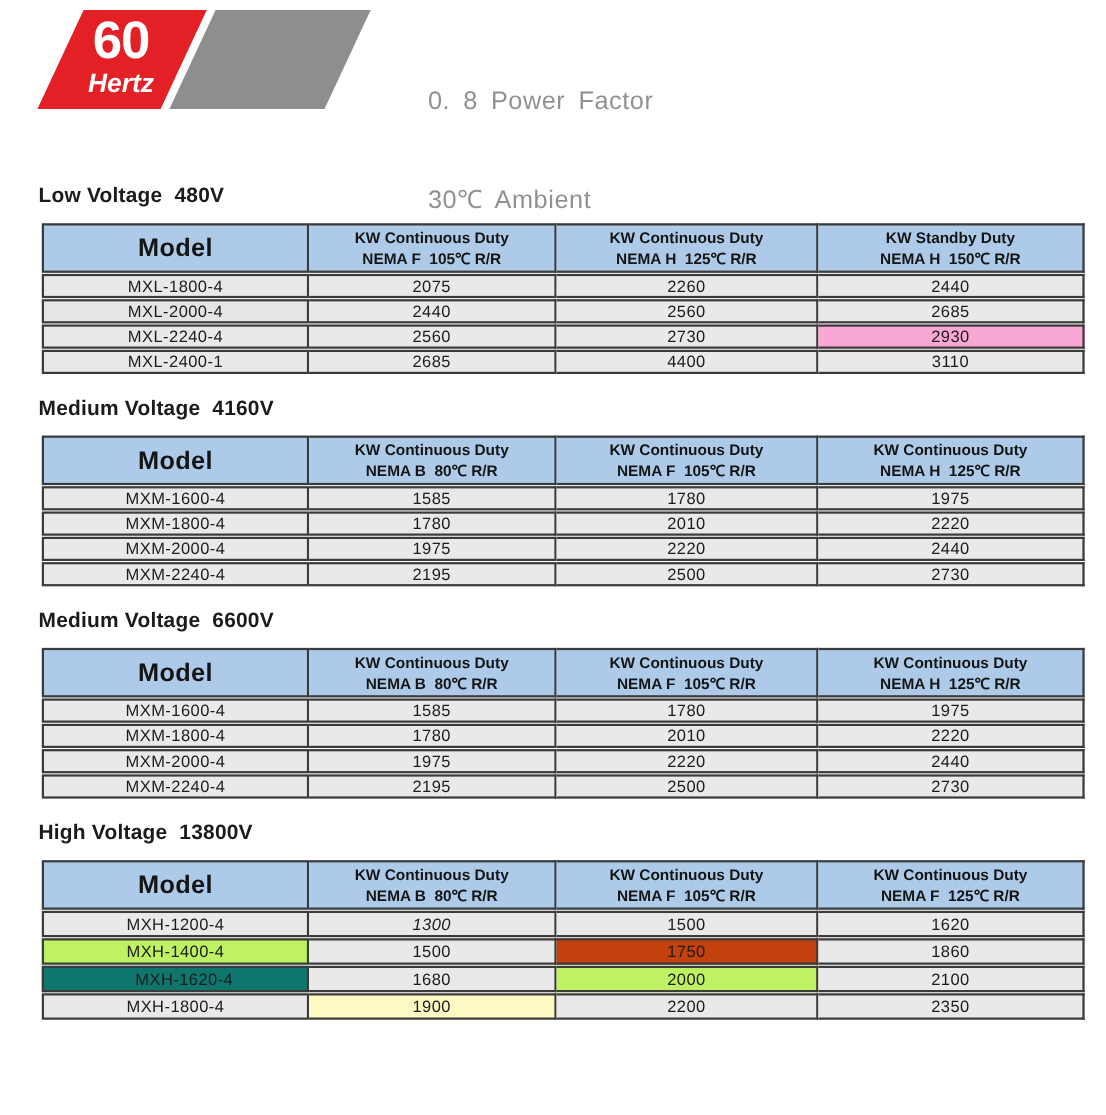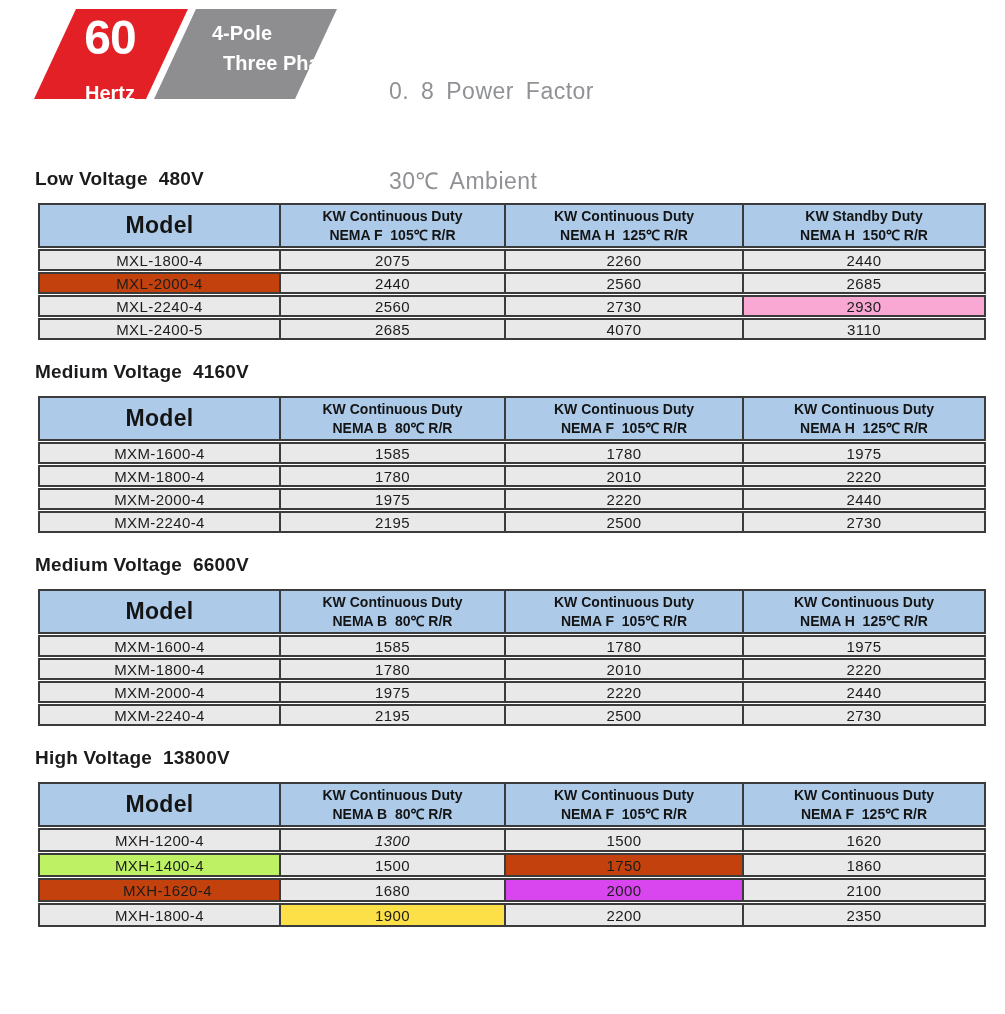--- a/index.html
+++ b/index.html
@@ -18,21 +18,21 @@
     transform: skewX(-25deg);
   }
   .shape.red  { left: 55px;  width: 112px; }
   .shape.gray { left: 175px; width: 141px; }
 
   .hz-text {
     position: absolute; left: 63px; top: 13px; width: 94px;
     text-align: center; color: #ffffff; font-weight: bold;
   }
   .hz-num  { font-size: 48px; line-height: 50px; letter-spacing: -1px; }
-  .hz-label{ font-size: 20px; line-height: 22px; margin-top: 19px; }
+  .hz-label{ font-size: 24px; line-height: 22px; margin-top: 3px; font-style: italic; }
 
   .pole-text {
     position: absolute; left: 212px; top: 22px;
     color: #ffffff; font-weight: bold; font-size: 20px; line-height: 23px;
   }
   .pole-text .line2 { padding-left: 11px; margin-top: 7px; }
 
   .specs {
     position: absolute; left: 389px; top: 16px;
     font-size: 23px; line-height: 30px;
@@ -90,24 +90,20 @@
 
   <header class="page-header">
     <div class="shape red" style="background: rgb(227, 32, 37);"></div>
     <div class="shape gray" style="background: rgb(142, 142, 144);"></div>
 
     <div class="hz-text">
       <div class="hz-num">60</div>
       <div class="hz-label">Hertz</div>
     </div>
 
-    <div class="pole-text">
-      <div class="line1">4-Pole</div>
-      <div class="line2">Three Phase</div>
-    </div>
 
     <div class="specs" style="color: rgb(144, 145, 149);">
       <div>0. 8 Power Factor</div>
       <div>30℃ Ambient</div>
     </div>
   </header>
 
   <main class="tables-region">
   <section class="section">
     <h2 class="section-title">Low Voltage  480V</h2>
@@ -138,35 +134,35 @@
             </tr>
       </thead>
       <tbody>
             <tr>
               <td style="background: rgb(233, 233, 233); border-color: rgb(59, 59, 59);">MXL-1800-4</td>
               <td style="background: rgb(233, 233, 233); border-color: rgb(59, 59, 59);">2075</td>
               <td style="background: rgb(233, 233, 233); border-color: rgb(59, 59, 59);">2260</td>
               <td style="background: rgb(233, 233, 233); border-color: rgb(59, 59, 59);">2440</td>
             </tr>
             <tr>
-              <td style="background: #c2410c; border-color: rgb(59, 59, 59); text-align: center;">MXL-2000-4</td>
+              <td style="background: #e5e5e5; border-color: rgb(59, 59, 59); text-align: center;">MXL-2000-4</td>
               <td style="background: rgb(233, 233, 233); border-color: rgb(59, 59, 59);">2440</td>
               <td style="background: rgb(233, 233, 233); border-color: rgb(59, 59, 59);">2560</td>
               <td style="background: rgb(233, 233, 233); border-color: rgb(59, 59, 59);">2685</td>
             </tr>
             <tr>
               <td style="background: rgb(233, 233, 233); border-color: rgb(59, 59, 59);">MXL-2240-4</td>
               <td style="background: rgb(233, 233, 233); border-color: rgb(59, 59, 59);">2560</td>
               <td style="background: rgb(233, 233, 233); border-color: rgb(59, 59, 59);">2730</td>
               <td style="background: #f9a8d4; border-color: rgb(59, 59, 59);">2930</td>
             </tr>
             <tr>
-              <td style="background: rgb(233, 233, 233); border-color: rgb(59, 59, 59);">MXL-2400-5</td>
+              <td style="background: rgb(233, 233, 233); border-color: rgb(59, 59, 59);">MXL-2400-1</td>
               <td style="background: rgb(233, 233, 233); border-color: rgb(59, 59, 59);">2685</td>
-              <td style="background: rgb(233, 233, 233); border-color: rgb(59, 59, 59);">4070</td>
+              <td style="background: rgb(233, 233, 233); border-color: rgb(59, 59, 59);">4400</td>
               <td style="background: rgb(233, 233, 233); border-color: rgb(59, 59, 59);">3110</td>
             </tr>
           </tbody>
     </table>
   </section>
 
   <section class="section">
     <h2 class="section-title">Medium Voltage  4160V</h2>
     <table class="spec-table">
       <colgroup>
@@ -315,28 +311,28 @@
               <td style="background: rgb(233, 233, 233); border-color: rgb(59, 59, 59);">1500</td>
               <td style="background: rgb(233, 233, 233); border-color: rgb(59, 59, 59);">1620</td>
             </tr>
             <tr>
               <td style="background: #bef264; border-color: rgb(59, 59, 59);">MXH-1400-4</td>
               <td style="background: rgb(233, 233, 233); border-color: rgb(59, 59, 59);">1500</td>
               <td style="background: #c2410c; border-color: rgb(59, 59, 59);">1750</td>
               <td style="background: rgb(233, 233, 233); border-color: rgb(59, 59, 59);">1860</td>
             </tr>
             <tr>
-              <td style="background: #c2410c; border-color: rgb(59, 59, 59); padding-left: 16px;">MXH-1620-4</td>
+              <td style="background: #0f766e; border-color: rgb(59, 59, 59); padding-left: 16px;">MXH-1620-4</td>
               <td style="background: rgb(233, 233, 233); border-color: rgb(59, 59, 59);">1680</td>
-              <td style="background: #d946ef; border-color: rgb(59, 59, 59);">2000</td>
+              <td style="background: #bef264; border-color: rgb(59, 59, 59);">2000</td>
               <td style="background: rgb(233, 233, 233); border-color: rgb(59, 59, 59);">2100</td>
             </tr>
             <tr>
               <td style="background: rgb(233, 233, 233); border-color: rgb(59, 59, 59);">MXH-1800-4</td>
-              <td style="background: #fde047; border-color: rgb(59, 59, 59);">1900</td>
+              <td style="background: #fef9c3; border-color: rgb(59, 59, 59);">1900</td>
               <td style="background: rgb(233, 233, 233); border-color: rgb(59, 59, 59);">2200</td>
               <td style="background: rgb(233, 233, 233); border-color: rgb(59, 59, 59);">2350</td>
             </tr>
           </tbody>
     </table>
   </section>
 </main>
 
 </div>
 

